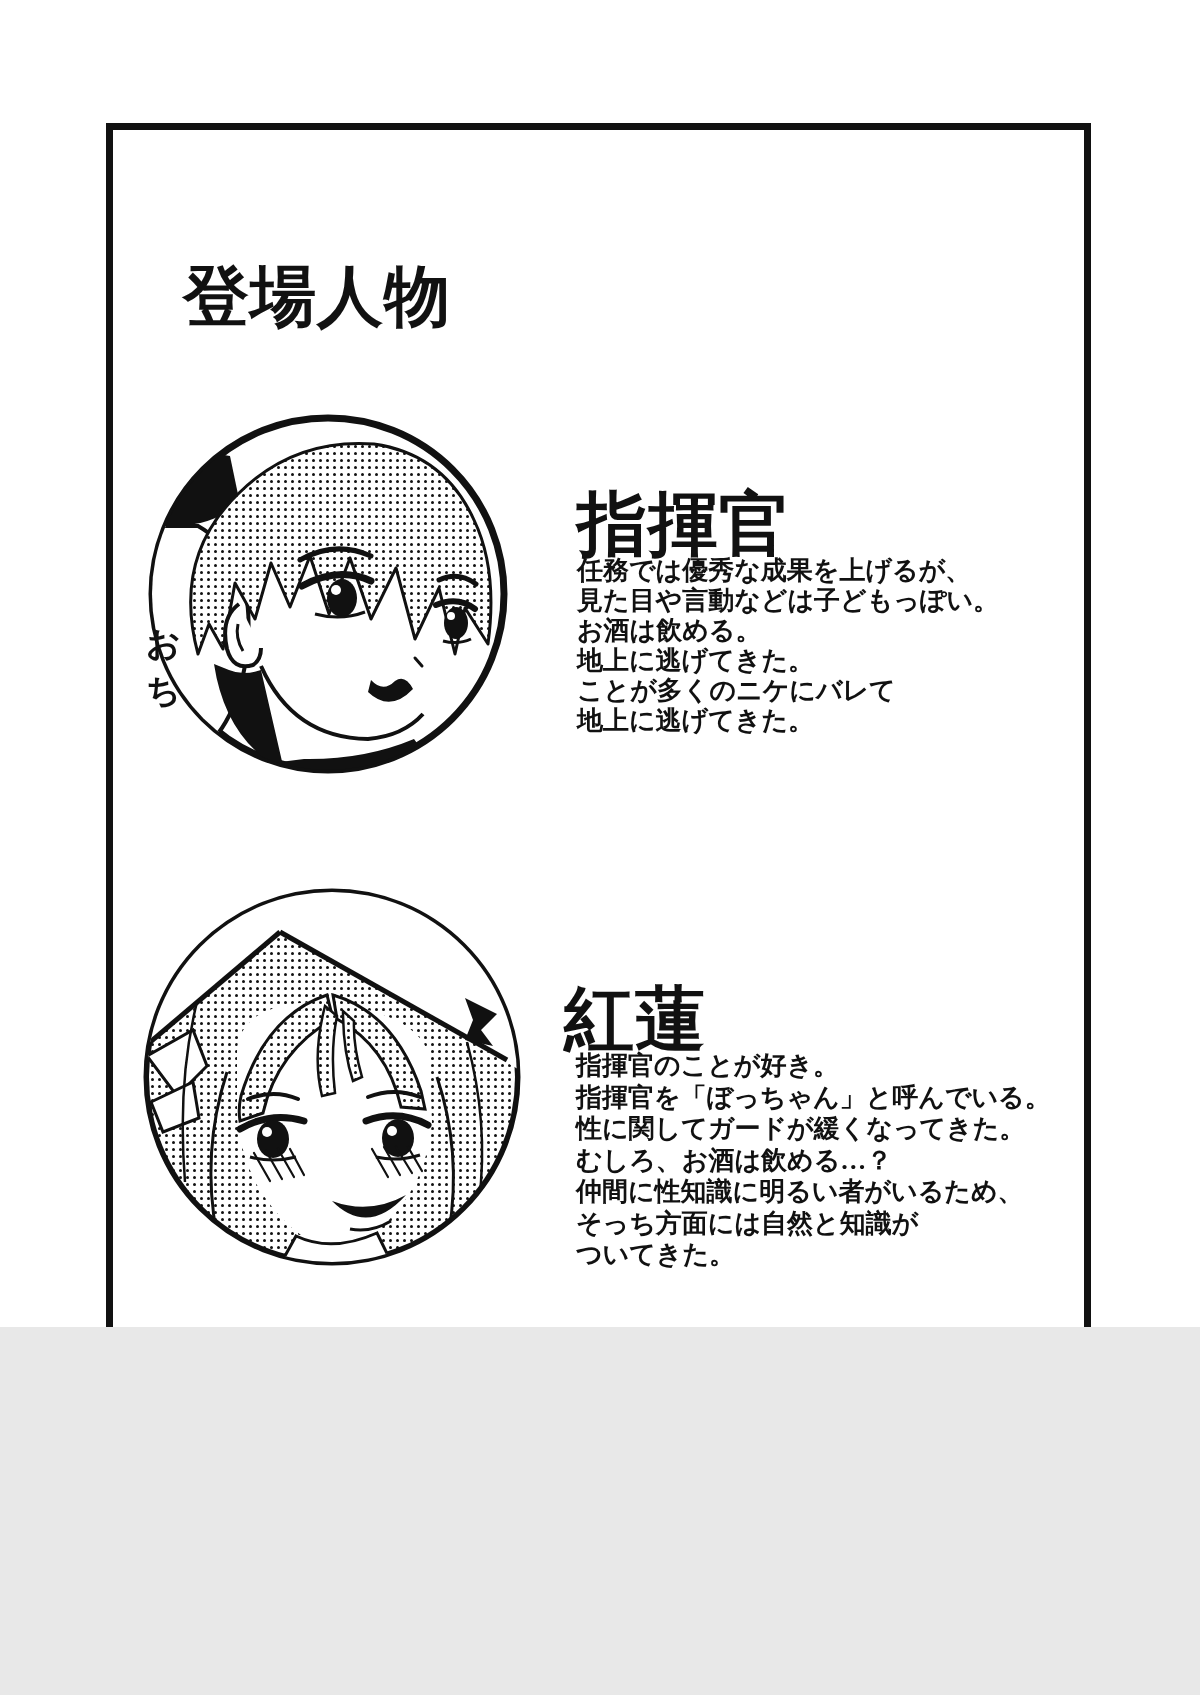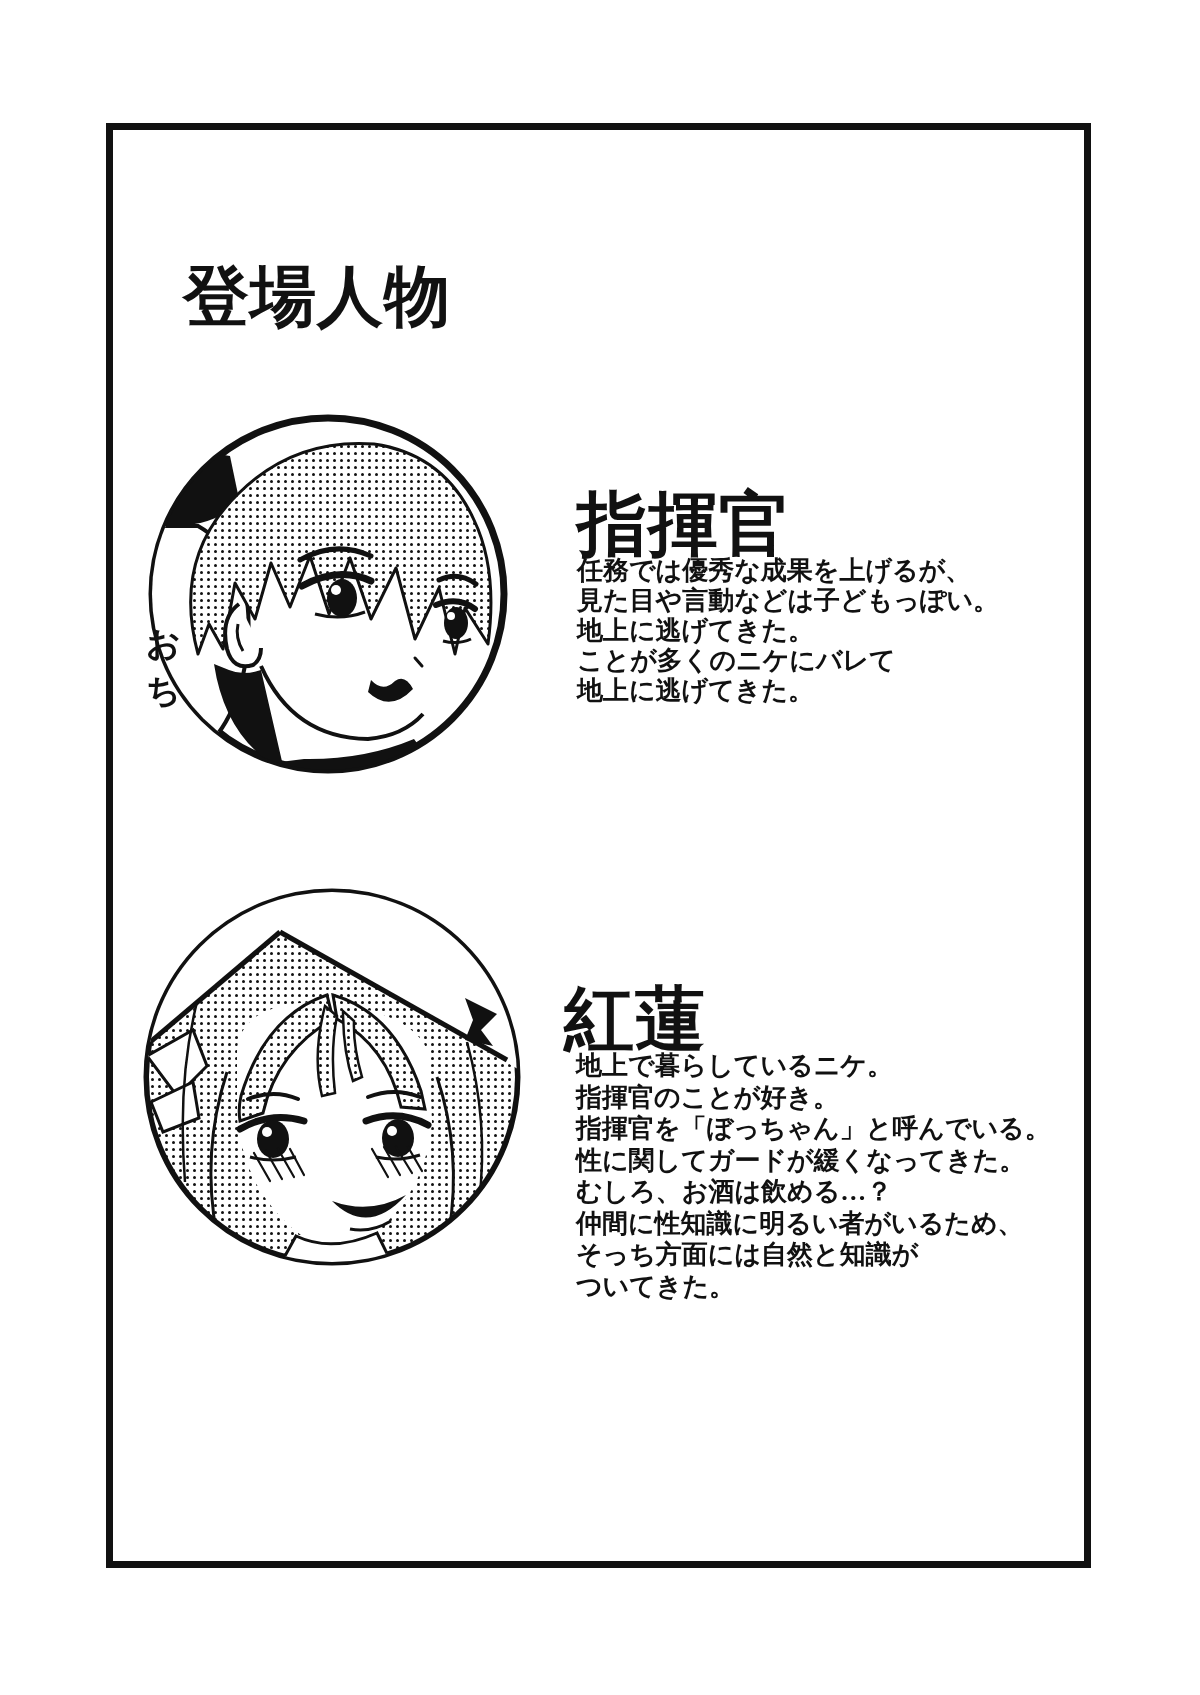--- a/index.html
+++ b/index.html
@@ -1,17 +1,17 @@
 <!DOCTYPE html>
 <html><head>
 <meta charset="utf-8">
 <style>
   html,body{margin:0;padding:0;background:#e8e8e8;}
   .page{
-    position:relative;width:1200px;height:1695px;background:#ffffff;
+    position:relative;width:1200px;height:1327px;background:#ffffff;
     overflow:hidden;color:#111;
     font-family:"Liberation Sans","DejaVu Sans",sans-serif;
   }
   .frame{
     position:absolute;left:106px;top:123px;width:985px;height:1445px;
     border:7px solid #111;box-sizing:border-box;background:#fff;
   }
   .page-title{
     position:absolute;left:183px;top:260px;margin:0;
     font-weight:700;font-size:66px;line-height:1.1;letter-spacing:1px;
@@ -99,20 +99,21 @@
         <path d="M 226,284 Q 248,305 271,281 Q 263,266 253,273 Q 241,285 229,272 Z" fill="#111"></path>
       </g>
     </svg>
   </div>
   <div class="vtext">おち</div>
 
   <h2 class="char-name" id="name-1">指揮官</h2>
   <div class="desc" id="desc-1">
     <div class="line">任務では優秀な成果を上げるが、</div>
     <div class="line">見た目や言動などは子どもっぽい。</div>
+    <div class="line">お酒は飲める。</div>
     <div class="line">地上に逃げてきた。</div>
     <div class="line">ことが多くのニケにバレて</div>
     <div class="line">地上に逃げてきた。</div>
   </div>
 
   <div class="portrait" id="portrait-2">
     <svg width="394" height="394" viewBox="0 0 394 394">
       <defs>
         <pattern id="ht2" width="7" height="7" patternUnits="userSpaceOnUse">
           <rect width="7" height="7" fill="#fff"></rect>
@@ -178,21 +179,20 @@
 
         <path d="M 140,394 L 161,356 Q 197,373 242,353 L 262,394 Z" fill="#fff" stroke="#111" stroke-width="3"></path>
 
         <path d="M 22,302 L 88,348 L 98,394 L 12,394 Z" fill="#111"></path>
       </g>
     </svg>
   </div>
 
   <h2 class="char-name" id="name-2">紅蓮</h2>
   <div class="desc" id="desc-2">
-    <div class="line">地上で暮らしているニケ。</div>
     <div class="line">指揮官のことが好き。</div>
     <div class="line">指揮官を「ぼっちゃん」と呼んでいる。</div>
     <div class="line">性に関してガードが緩くなってきた。</div>
     <div class="line">むしろ、お酒は飲める…？</div>
     <div class="line">仲間に性知識に明るい者がいるため、</div>
     <div class="line">そっち方面には自然と知識が</div>
     <div class="line">ついてきた。</div>
   </div>
 </div>
 

